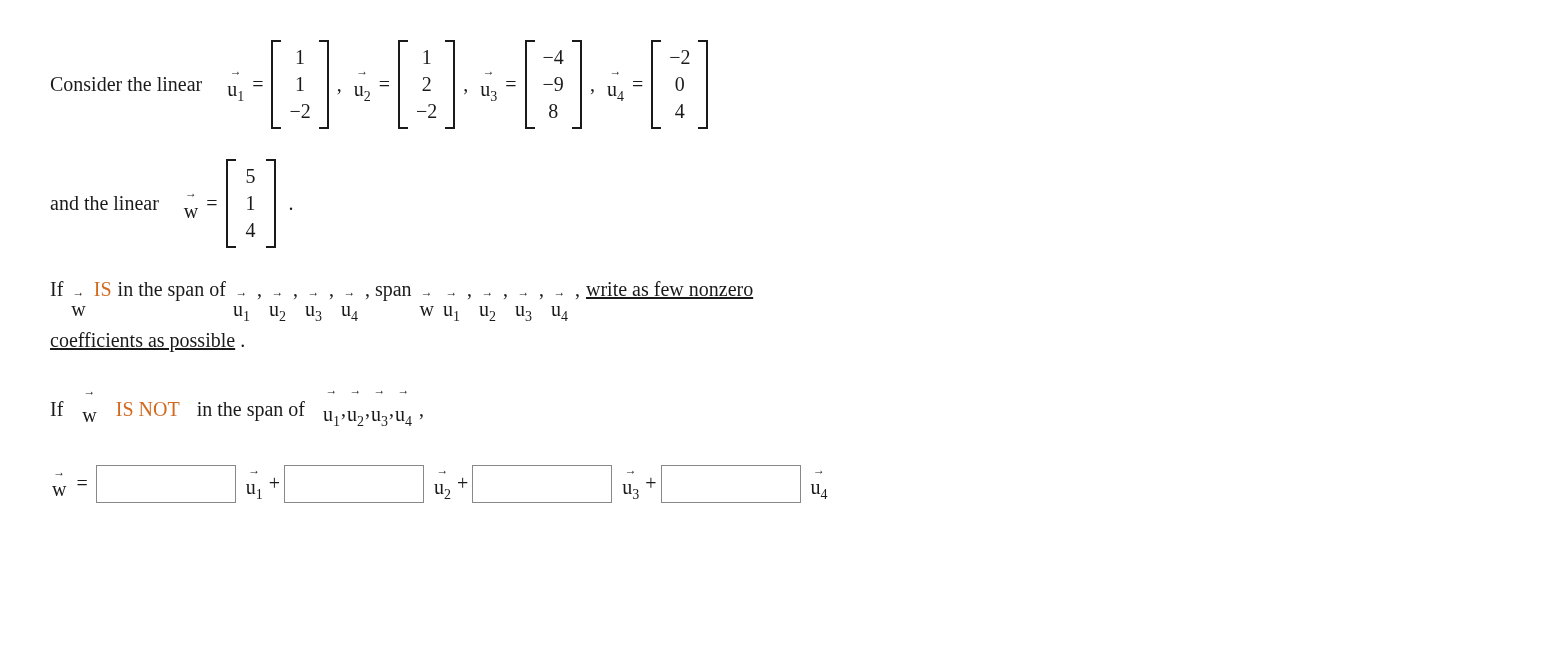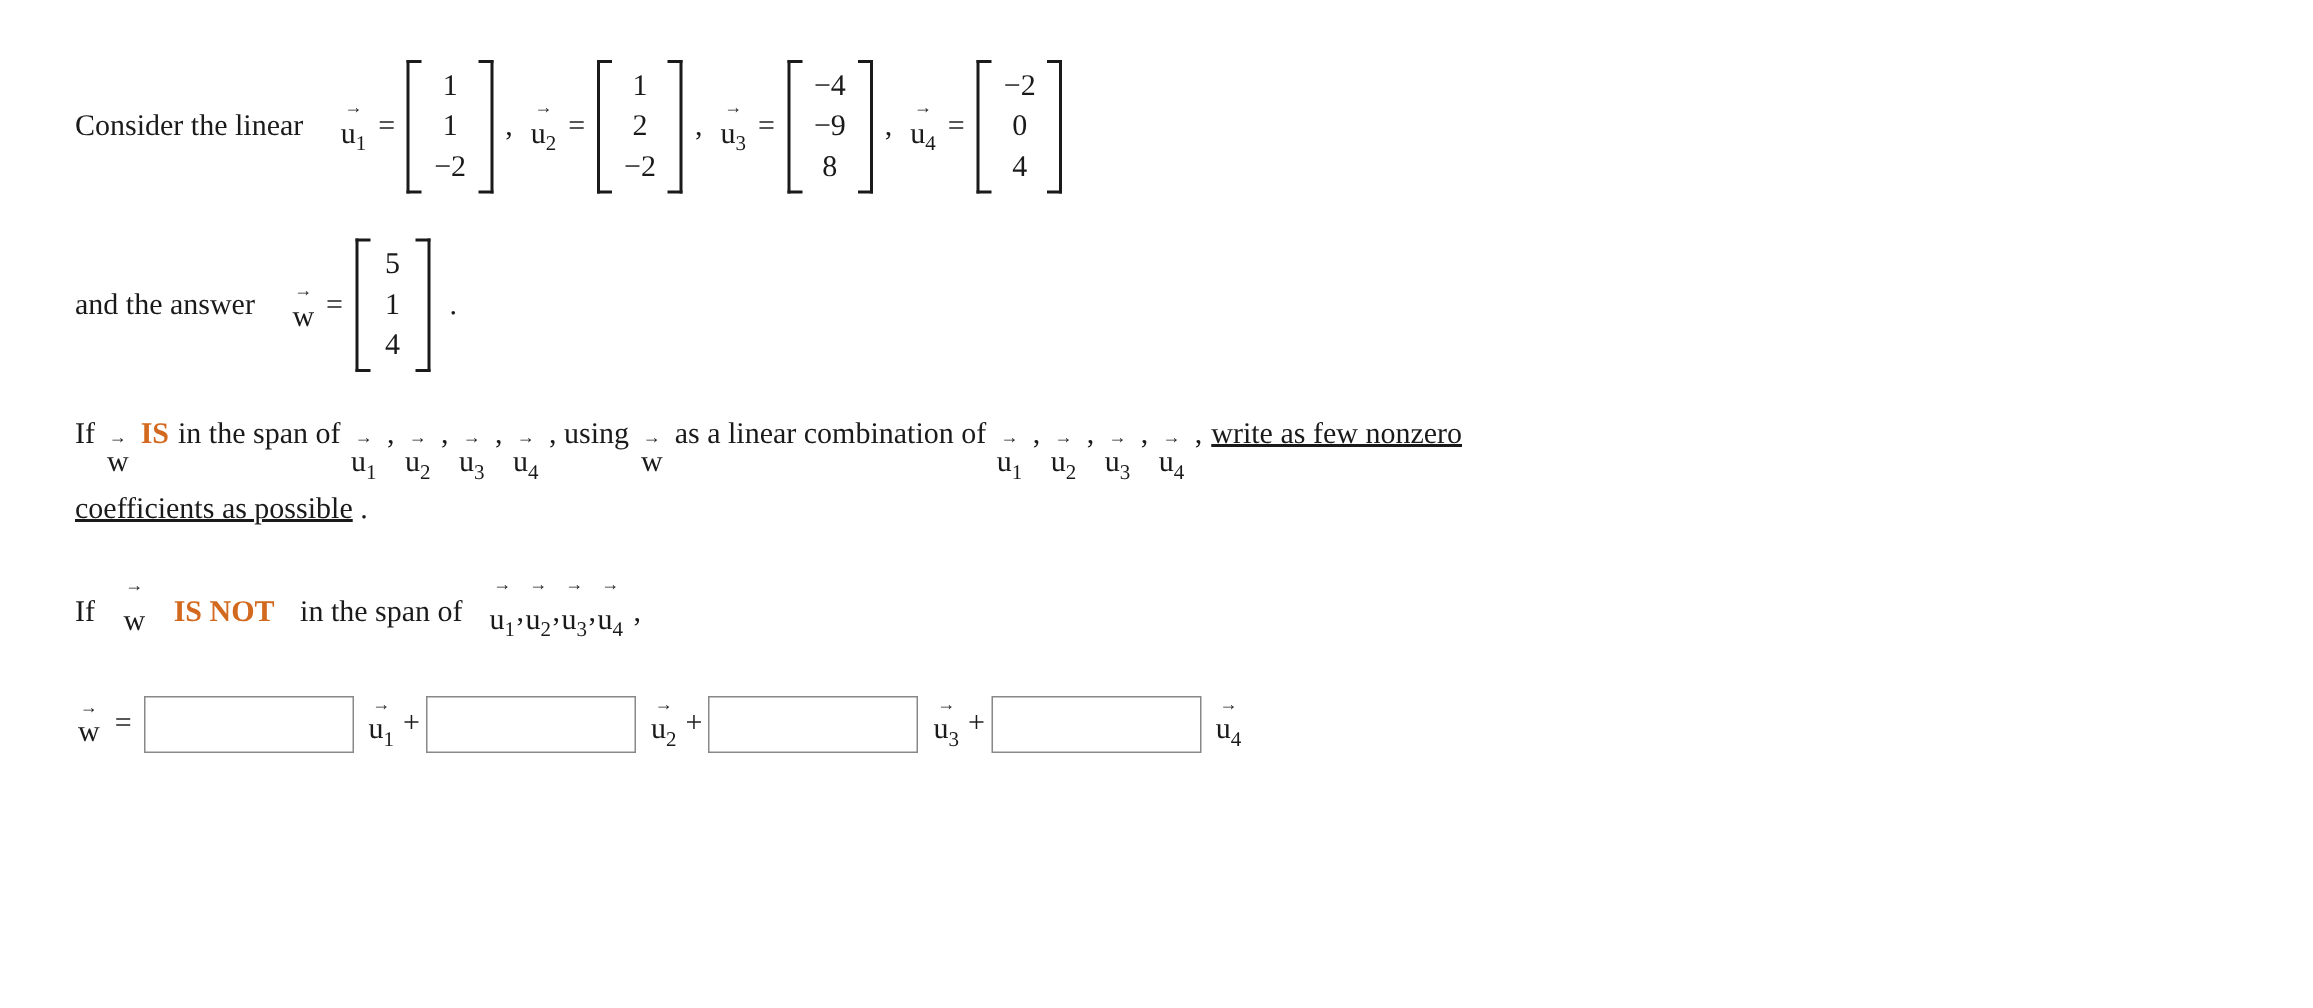--- a/index.html
+++ b/index.html
@@ -113,21 +113,21 @@
     }
 
     .answer-box {
       display: inline-block;
       width: 140px;
       height: 38px;
       border: 1.5px solid #888;
       vertical-align: middle;
     }
 
-    .orange { color: #d2691e; font-weight: bold; }
+    .orange { color: #d2691e; font-weight: normal; }
     .underline { text-decoration: underline; }
 
     
     .eq { margin: 0 6px; }
     .comma { margin-right: 10px; }
 
     
     sub {
       font-size: 14px;
     }
@@ -210,21 +210,21 @@
   <span class="matrix-container">
     <span class="matrix">
       <span class="matrix-row">−2</span>
       <span class="matrix-row">0</span>
       <span class="matrix-row">4</span>
     </span>
   </span>
 </div>
 
 <div class="section line2">
-  <span>and the answer</span>
+  <span>and the linear</span>
   <span class="eq">&nbsp;</span>
   <span class="inline-vec">
     <span class="top-arrow">→</span>
     <span class="vec-name">w</span>
   </span>
   <span class="eq">=</span>
   <span class="matrix-container">
     <span class="matrix">
       <span class="matrix-row">5</span>
       <span class="matrix-row">1</span>
@@ -256,26 +256,25 @@
     <span>,</span>
     <span class="inline-vec" style="display:inline-flex;flex-direction:column;align-items:center;margin:0 1px;">
       <span style="font-size:12px;line-height:1;">→</span>
       <span>u<sub>3</sub></span>
     </span>
     <span>,</span>
     <span class="inline-vec" style="display:inline-flex;flex-direction:column;align-items:center;margin:0 1px;">
       <span style="font-size:12px;line-height:1;">→</span>
       <span>u<sub>4</sub></span>
     </span>
-    <span>, using</span>
+    <span>, span</span>
     <span class="inline-vec" style="display:inline-flex;flex-direction:column;align-items:center;margin:0 2px;">
       <span style="font-size:12px;line-height:1;">→</span>
       <span>w</span>
     </span>
-    <span>as a linear combination of</span>
     <span class="inline-vec" style="display:inline-flex;flex-direction:column;align-items:center;margin:0 1px;">
       <span style="font-size:12px;line-height:1;">→</span>
       <span>u<sub>1</sub></span>
     </span>
     <span>,</span>
     <span class="inline-vec" style="display:inline-flex;flex-direction:column;align-items:center;margin:0 1px;">
       <span style="font-size:12px;line-height:1;">→</span>
       <span>u<sub>2</sub></span>
     </span>
     <span>,</span>

